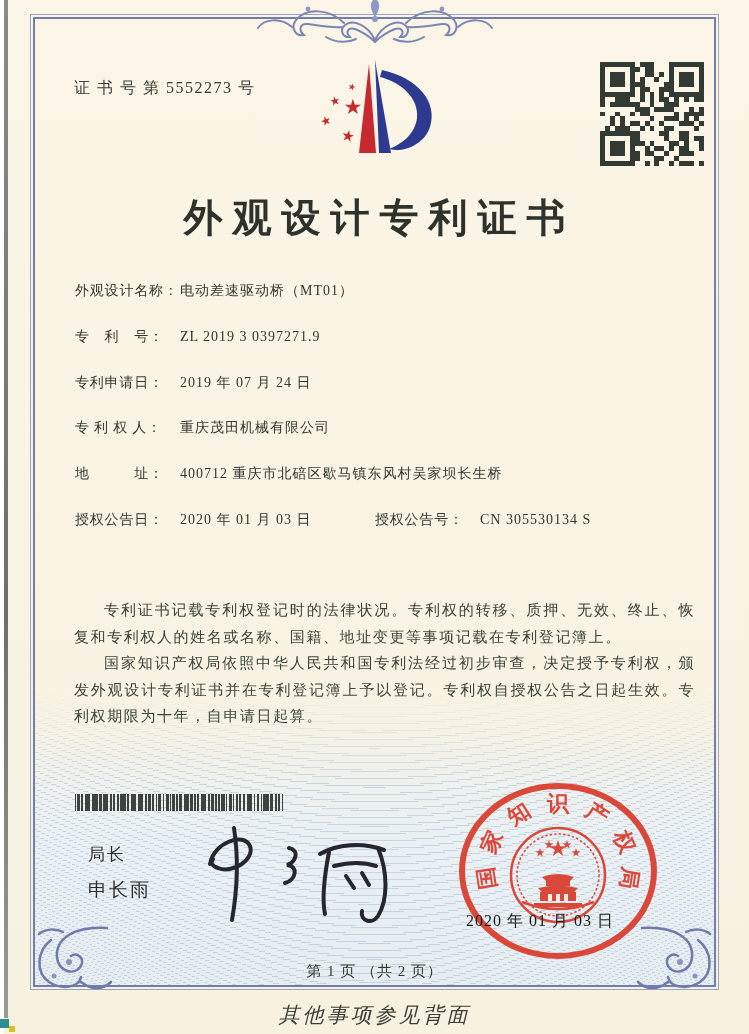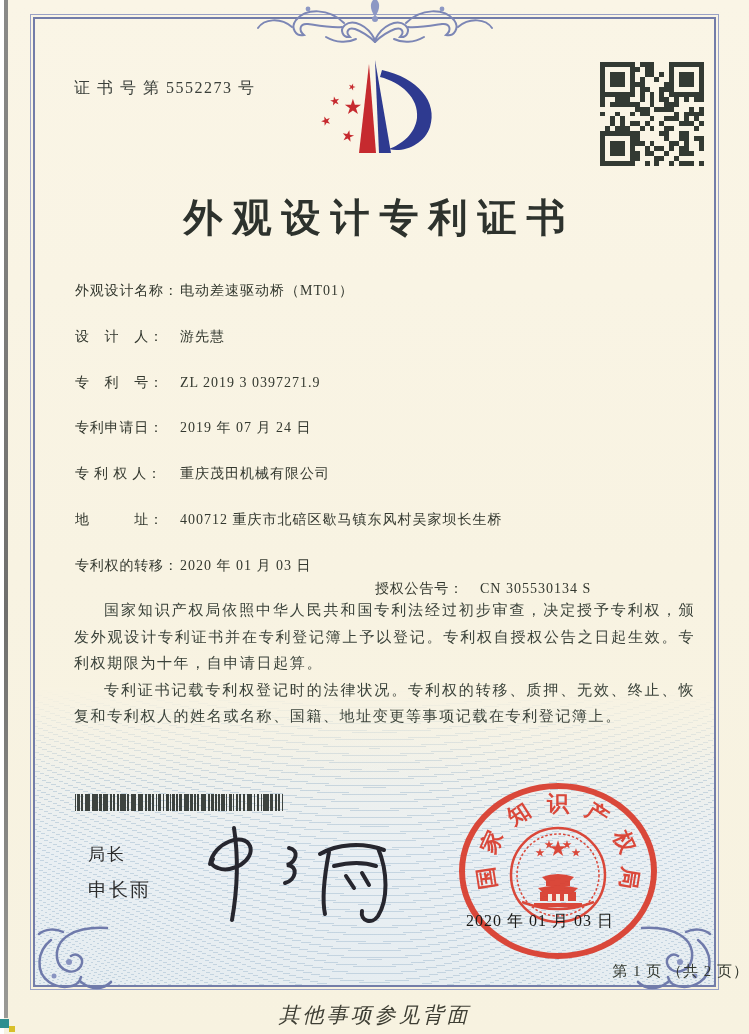--- a/index.html
+++ b/index.html
@@ -43,21 +43,21 @@
   .qr i{display:block;}
   .qr i.on{background:#333a33;}
 
   .title{position:absolute;left:0;right:0;top:191px;text-align:center;z-index:4;
     font-size:39px;font-weight:700;letter-spacing:10px;text-indent:10px;color:#2d322d;}
 
   .rows{position:absolute;left:75px;top:282px;width:620px;z-index:4;}
   .row{position:relative;height:45.8px;font-size:14px;letter-spacing:0.8px;color:#33382f;}
   .row .label{display:inline-block;min-width:105px;}
   .row .value{letter-spacing:1px;}
-  .row .pair2{position:absolute;left:300px;top:0;margin-top:23px;}
+  .row .pair2{position:absolute;left:300px;top:0;}
 
   .paras{position:absolute;left:74px;top:597px;width:621px;z-index:4;}
   .paras p{margin:0;font-size:15px;line-height:26.5px;letter-spacing:1.6px;
     text-indent:2em;text-align:justify;color:#3a423a;}
 
   .barcode{position:absolute;left:75px;top:794px;width:208px;height:17px;z-index:4;
     background:
       repeating-linear-gradient(90deg,#3d433f 0 1.5px,transparent 1.5px 3.5px),
       repeating-linear-gradient(90deg,transparent 0 2px,#3d433f 2px 4px,transparent 4px 9px),
       repeating-linear-gradient(90deg,#3d433f 0 1px,transparent 1px 6.5px);}
@@ -67,21 +67,21 @@
   .officer-name{position:absolute;left:88px;top:877px;font-size:19px;z-index:4;
     font-family:"Liberation Sans","DejaVu Sans",sans-serif;color:#2b2b2b;letter-spacing:2px;}
 
   .signature{position:absolute;left:192px;top:820px;width:215px;height:110px;z-index:5;}
 
   .seal{position:absolute;left:456px;top:780px;width:204px;height:184px;z-index:4;opacity:0.92;}
   .seal text{font-weight:700;}
   .seal-date{position:absolute;left:466px;top:911px;width:160px;z-index:6;
     font-size:16px;letter-spacing:1px;color:#1a1a18;}
 
-  .page-info{position:absolute;left:0;right:0;top:962px;text-align:right;z-index:4;
+  .page-info{position:absolute;left:0;right:0;top:962px;text-align:center;z-index:4;
     font-size:15px;letter-spacing:1px;color:#33382f;}
   .back-note{position:absolute;left:0;right:0;top:1001px;text-align:center;z-index:4;
     font-size:21px;font-style:italic;letter-spacing:3px;color:#3e3e34;}
 </style>
 </head>
 <body>
 
 <div class="page">
 
   <div class="wave-zone"></div>
@@ -596,43 +596,40 @@
       <i class="on"></i>
     </div>
 
   <div class="title">外观设计专利证书</div>
 
   <div class="rows">
     <div class="row">
       <span class="label">外观设计名称：</span><span class="value">电动差速驱动桥（MT01）</span>
     </div>
     <div class="row">
-      <span class="label">设　计　人：</span><span class="value">游先慧</span>
-    </div>
-    <div class="row">
       <span class="label">专　利　号：</span><span class="value">ZL 2019 3 0397271.9</span>
     </div>
     <div class="row">
       <span class="label">专利申请日：</span><span class="value">2019 年 07 月 24 日</span>
     </div>
     <div class="row">
       <span class="label">专 利 权 人：</span><span class="value">重庆茂田机械有限公司</span>
     </div>
     <div class="row">
       <span class="label">地　　　址：</span><span class="value">400712 重庆市北碚区歇马镇东风村吴家坝长生桥</span>
     </div>
     <div class="row">
-      <span><span class="label">专利权的转移：</span><span class="value">2020 年 01 月 03 日</span></span>
+      <span><span class="label">授权公告日：</span><span class="value">2020 年 01 月 03 日</span></span>
       <span class="pair2"><span class="label">授权公告号：</span><span class="value">CN 305530134 S</span></span>
     </div>
   </div>
 
   <div class="paras">
+    <p>专利证书记载专利权登记时的法律状况。专利权的转移、质押、无效、终止、恢复和专利权人的姓名或名称、国籍、地址变更等事项记载在专利登记簿上。</p>
     <p>国家知识产权局依照中华人民共和国专利法经过初步审查，决定授予专利权，颁发外观设计专利证书并在专利登记簿上予以登记。专利权自授权公告之日起生效。专利权期限为十年，自申请日起算。</p>
-    <p>专利证书记载专利权登记时的法律状况。专利权的转移、质押、无效、终止、恢复和专利权人的姓名或名称、国籍、地址变更等事项记载在专利登记簿上。</p>
   </div>
 
   <div class="barcode"></div>
 
   <div class="officer-title">局长</div>
   <div class="officer-name">申长雨</div>
 
   <svg class="signature" viewBox="0 0 215 110">
     <g stroke="#26262e" stroke-width="4" fill="none" stroke-linecap="round">
       <path d="M18,44 C22,22 52,12 58,26 C63,40 40,54 26,48 C20,46 18,43 21,39"></path>

